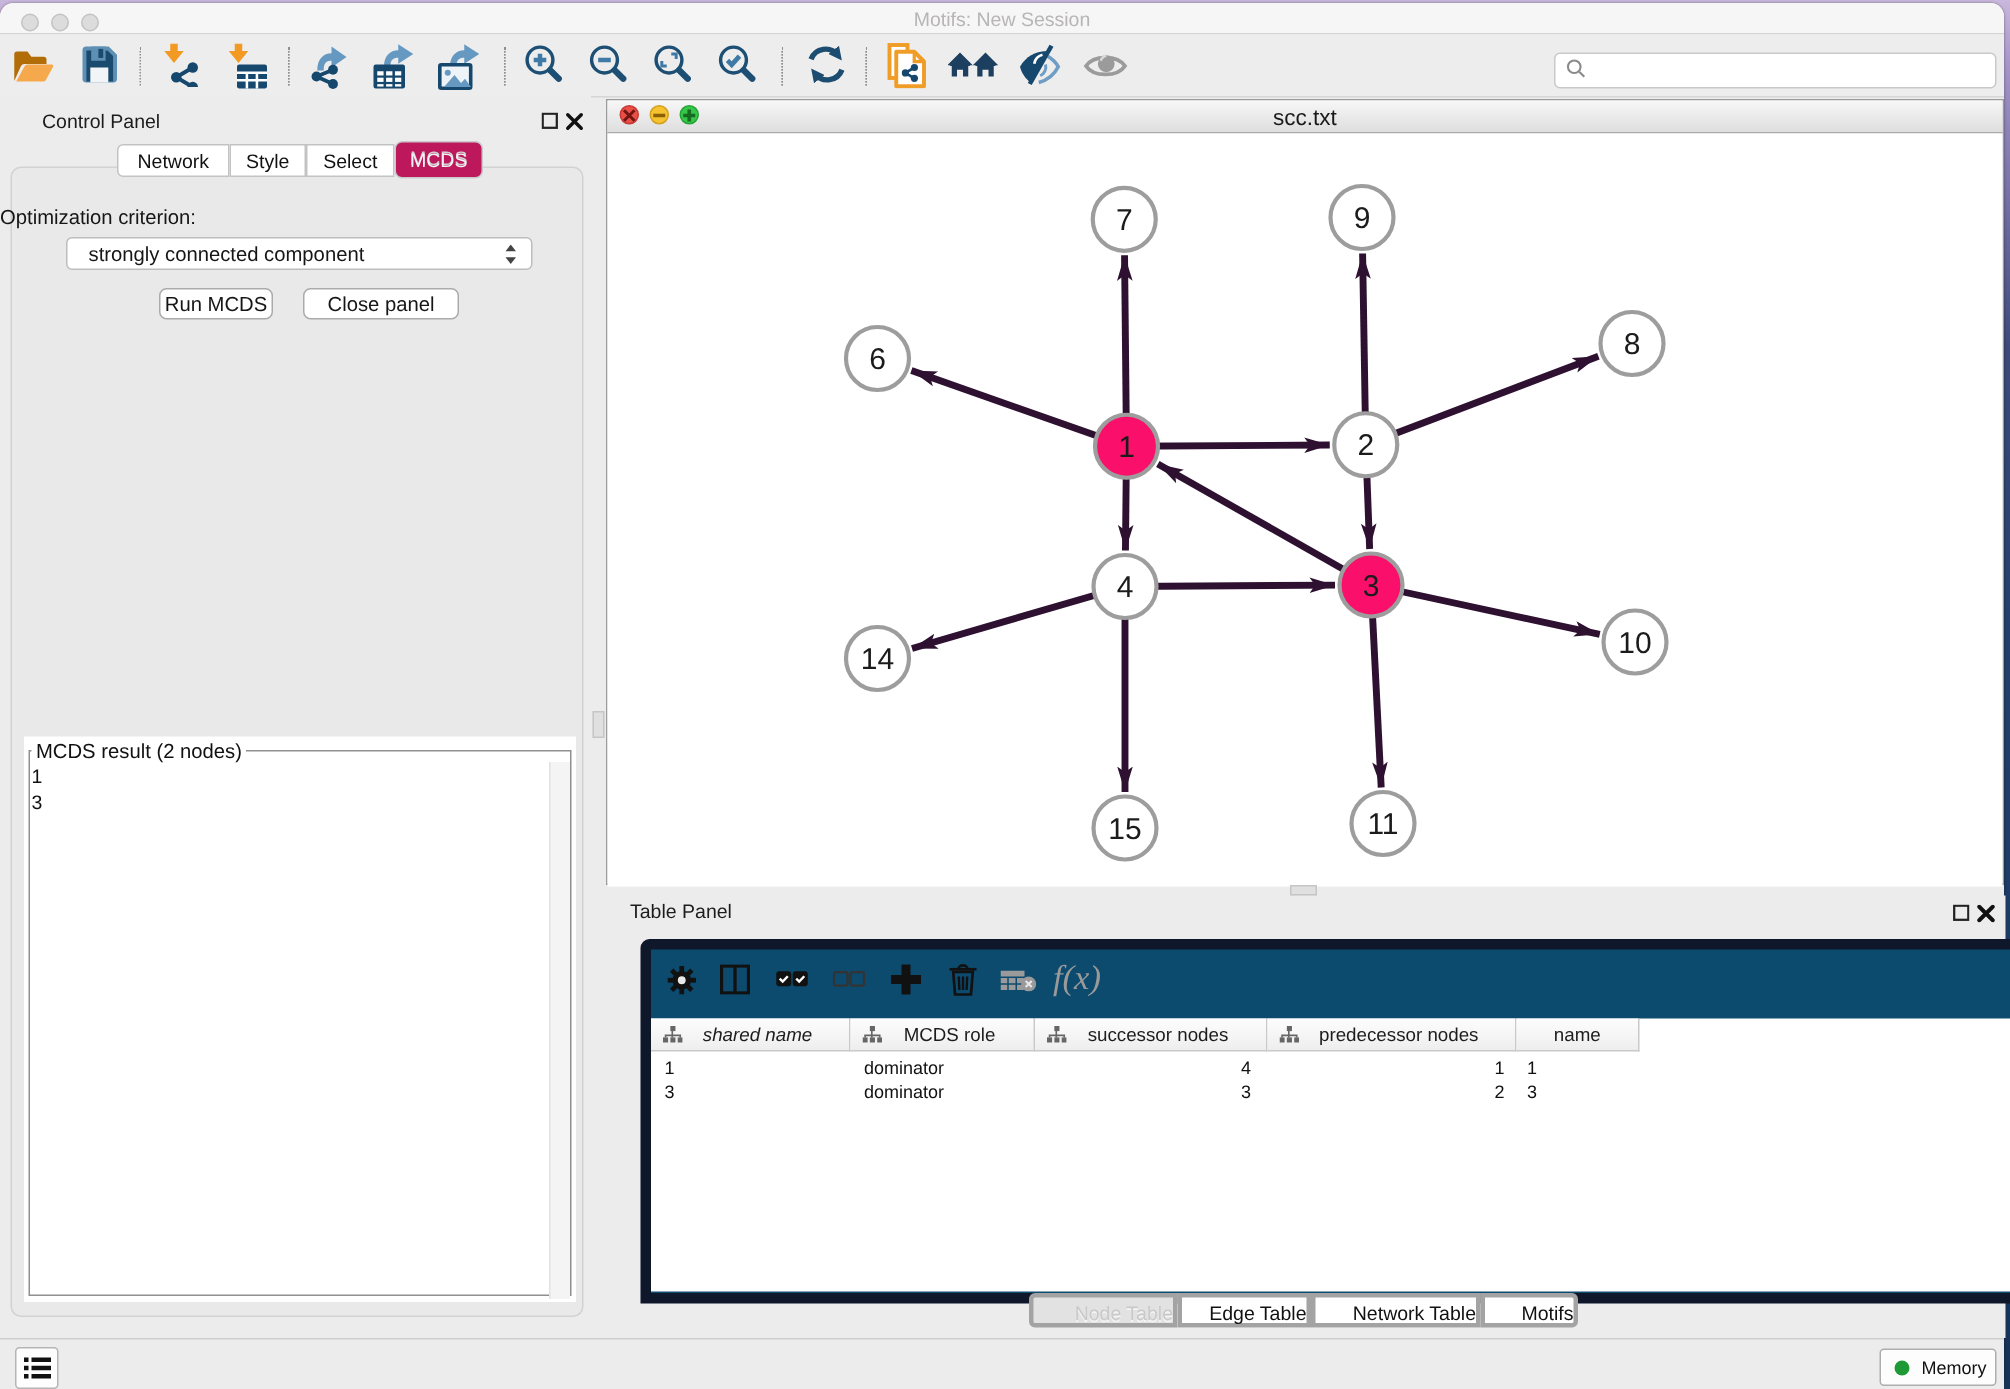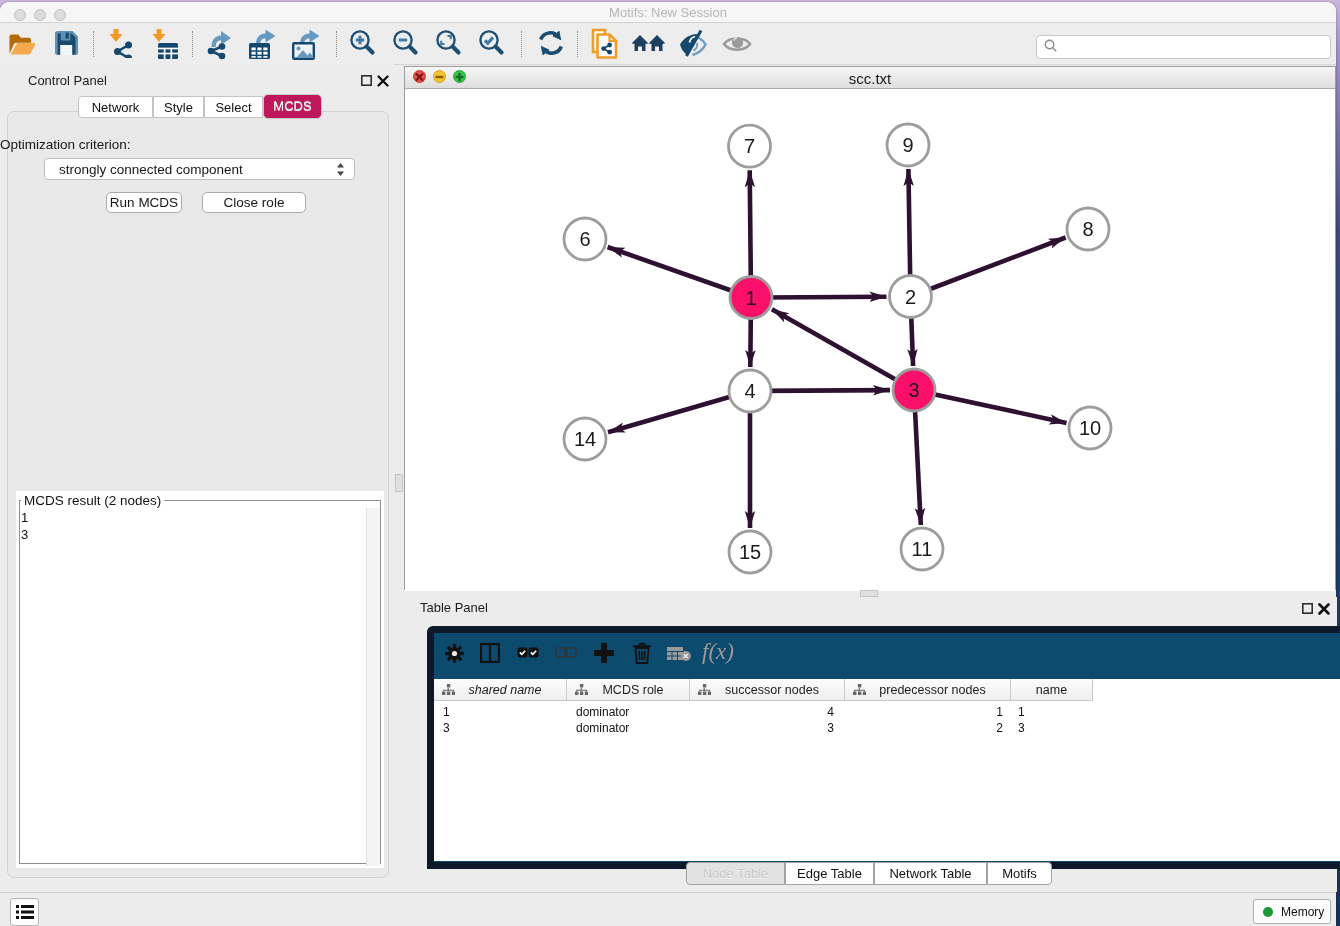--- a/index.html
+++ b/index.html
@@ -38,21 +38,21 @@
 
 #tp{position:absolute;left:404px;top:595px;width:933px;height:295px;background:#ececec;}
 #tptitle{position:absolute;left:16px;top:3px;font-size:13px;color:#1c1c1c;}
 #tbox{position:absolute;left:23px;top:29px;width:915px;height:229px;border:7px solid #0f172a;background:#0c4a6e;border-radius:6px 6px 0 0;}
 #thead{position:absolute;left:0px;top:46px;width:913px;height:23px;background:#fff;}
 .hc{position:absolute;top:0;height:22px;border-bottom:1px solid #c9c9c9;border-right:1px solid #c9c9c9;background:linear-gradient(180deg,#fdfdfd,#eeeeee);box-sizing:border-box;}
 .hc span{position:absolute;top:4px;width:100%;text-align:center;font-size:12.5px;color:#1c1c1c;}
 #tbody{position:absolute;left:0px;top:69px;width:913px;height:159px;background:#fff;font-size:12px;color:#111;}
 .cell{position:absolute;height:16px;line-height:16px;}
 #tabs{position:absolute;left:282px;top:265px;height:23px;}
-.btab{position:absolute;top:0;height:23px;box-sizing:border-box;border:1px solid #a3a3a3;background:#fff;color:#111;font-size:13px;text-align:center;line-height:21px;}
+.btab{position:absolute;top:0;height:23px;box-sizing:border-box;border:3px solid #a3a3a3;background:#fff;color:#111;font-size:13px;text-align:right;line-height:21px;}
 
 #status{position:absolute;left:0;top:890px;width:1336px;height:36px;background:#ececec;border-top:1px solid #cfcfcf;}
 #listbtn{position:absolute;left:10px;top:5px;width:29px;height:28px;background:#fdfdfd;border:1px solid #b5b5b5;border-radius:3px;box-sizing:border-box;}
 #membtn{position:absolute;left:1253px;top:6px;width:78px;height:25px;background:#fdfdfd;border:1px solid #aeaeae;border-radius:3px;box-sizing:border-box;}
 #membtn .dot{position:absolute;left:9px;top:7px;width:10px;height:10px;border-radius:50%;background:#1d9a35;}
 #membtn .mt{position:absolute;left:27px;top:5px;font-size:12px;color:#111;}
 </style>
 </head>
 <body>
 <div id="win">
@@ -219,21 +219,21 @@
     <div id="cpane"></div>
     <div id="optlabel">Optimization criterion:</div>
     <div id="dropdown">
       <span>strongly connected component</span>
       <svg width="9" height="13" style="position:absolute;right:9px;top:4px;" viewBox="0 0 9 13">
           <path d="M4.5 0 L8 4.5 L1 4.5 Z" fill="#444"></path>
           <path d="M4.5 13 L8 8.5 L1 8.5 Z" fill="#444"></path>
         </svg>
     </div>
     <div class="btn" style="left:94px;width:76px;margin-left:12px;">Run MCDS</div>
-    <div class="btn" style="left:202px;width:104px;">Close role</div>
+    <div class="btn" style="left:202px;width:104px;">Close panel</div>
     <div id="mcdsbox">
       <div id="fieldset"></div>
       <div id="legend">MCDS result (2 nodes)</div>
       <div id="mcdstext">1<br>3</div>
       <div id="sctrack"></div>
     </div>
   </div>
 
   <div id="net">
     <div id="nettitle">

